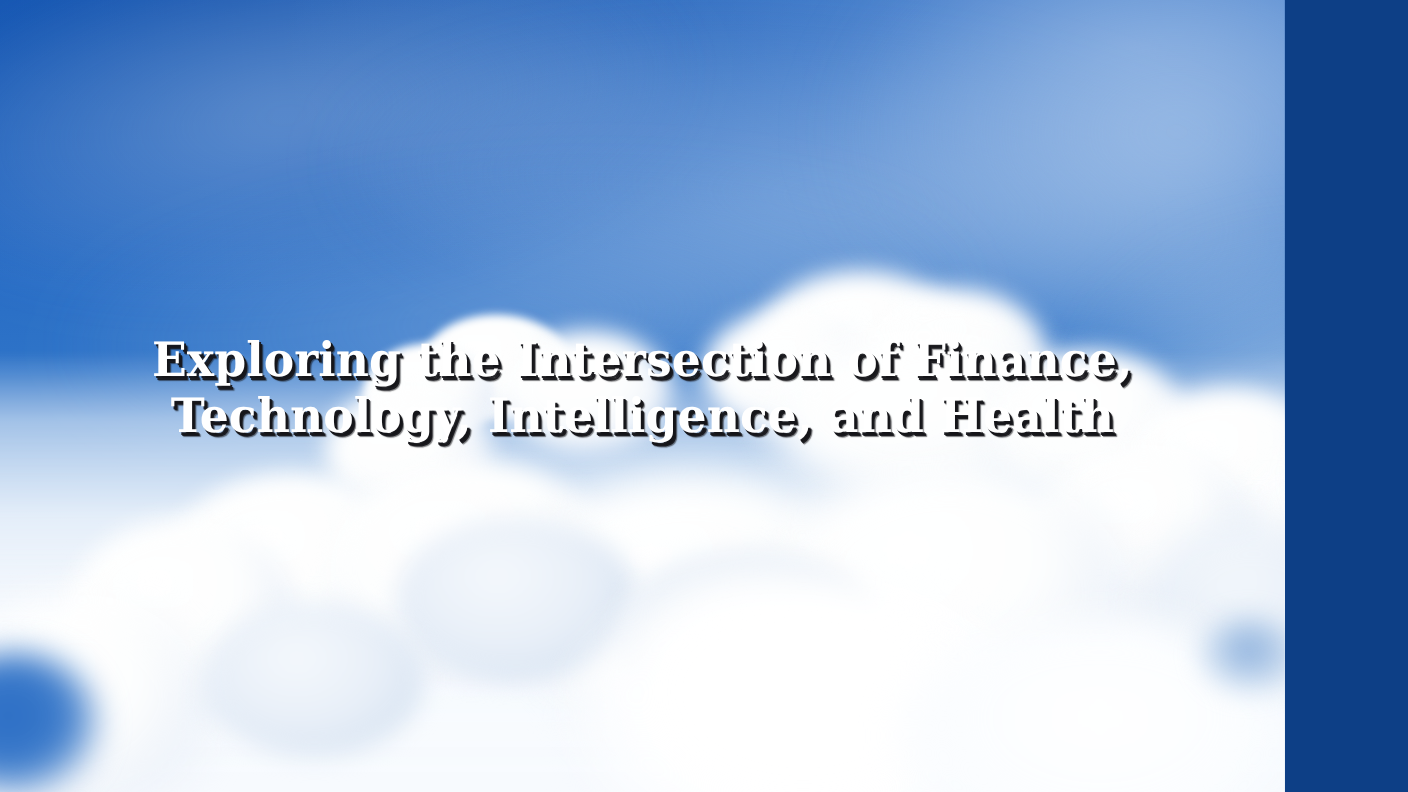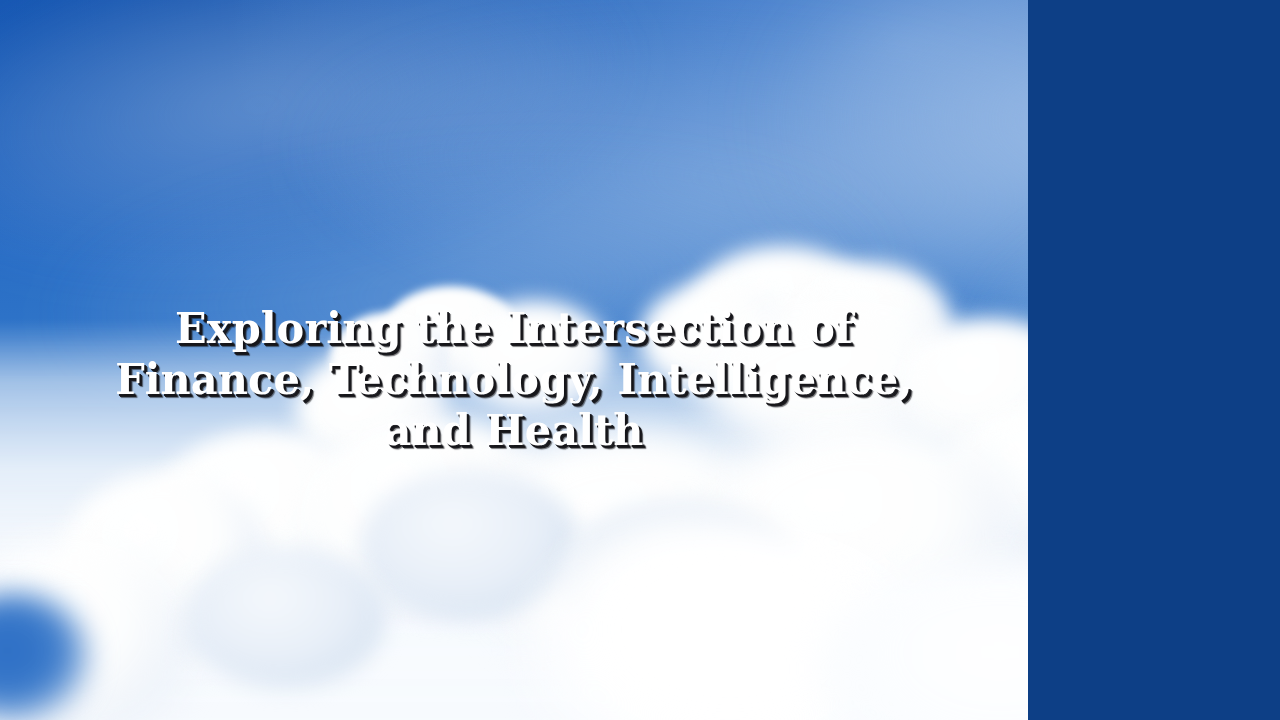--- a/index.html
+++ b/index.html
@@ -7,21 +7,21 @@
     margin: 0;
     padding: 0;
     background: #0d3f86;
   }
   body {
     font-family: "DejaVu Serif", serif;
   }
 
   #stage {
     position: relative;
-    width: 1028px;
+    width: 1168px;
     height: 720px;
     overflow: hidden;
     
     background:
       radial-gradient(120% 85% at 88% 6%,  rgba(150,185,230,0.55) 0%, rgba(150,185,230,0.28) 26%, rgba(150,185,230,0.0) 55%),
       radial-gradient(90% 60% at 18% 0%,   rgba(10,70,160,0.55) 0%, rgba(10,70,160,0.0) 62%),
       linear-gradient(178deg, #1a5fbd 0%, #2065c2 22%, #2f74c8 45%, #5e97d6 62%, #9cbde3 74%, #c7d8ec 84%, #dde7f3 94%, #e6edf6 100%);
     user-select: none;
   }
 

